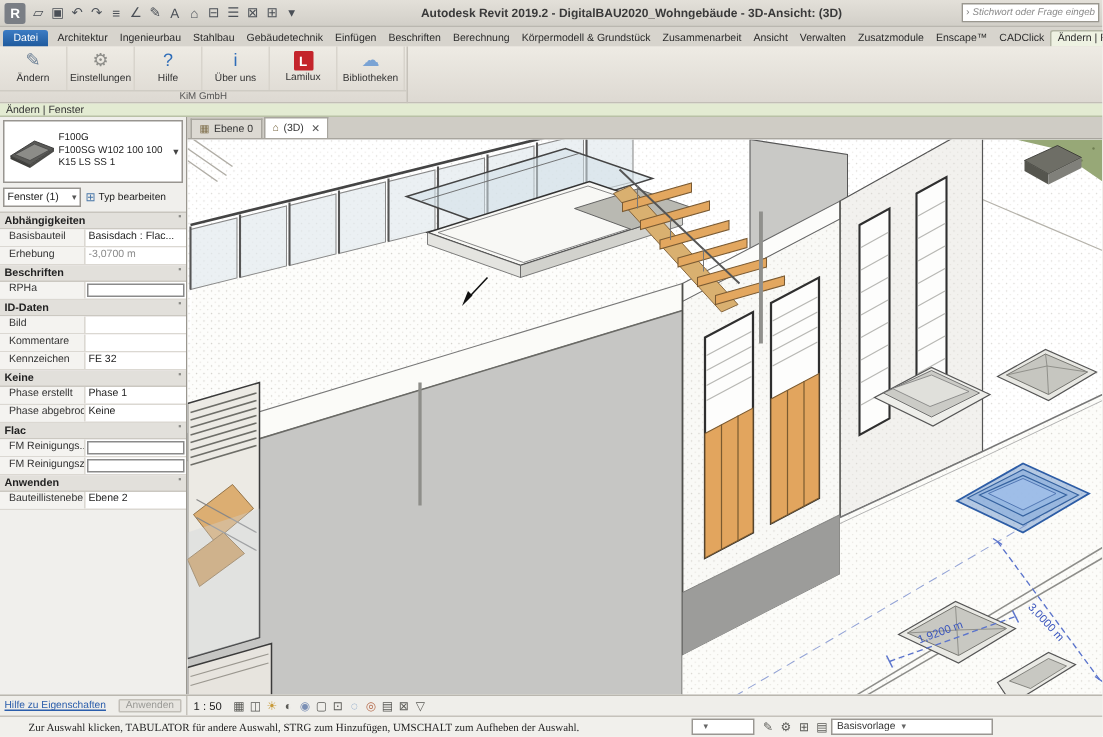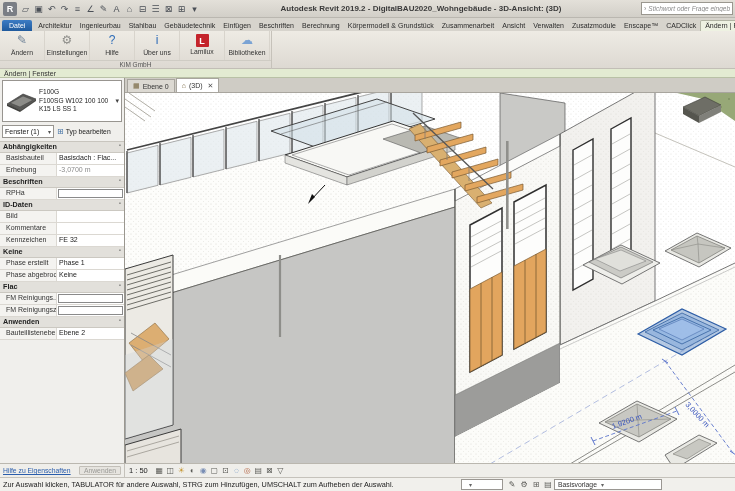--- a/index.html
+++ b/index.html
@@ -70,21 +70,21 @@
 
   
   #footband{position:absolute;left:0;top:463px;width:735px;height:14px;background:#efeeea;border-top:1px solid #bab7af;display:flex;}
   #props-foot{flex:0 0 125px;display:flex;align-items:center;padding:0 3px;border-right:1px solid #c5c2bb;}
   #props-foot .lnk{color:#2a5dab;text-decoration:underline;font-size:6.8px;white-space:nowrap;}
   #props-foot .apply{margin-left:auto;font-size:6.8px;color:#9a9a96;border:1px solid #c2bfb8;background:#e6e4df;padding:0 4px;border-radius:1px;}
   #viewbar{display:flex;align-items:center;padding-left:4px;}
   #scale{font-size:7.5px;color:#222;margin-right:6px;white-space:nowrap;}
   .vbico{width:11px;text-align:center;font-size:8px;color:#5a5a56;cursor:default;}
   #statusbar{position:absolute;left:0;top:477px;width:735px;height:14px;background:#f1f0ec;border-top:1px solid #c5c2bb;display:flex;align-items:center;}
-  #statusmsg{font-size:7.3px;color:#222;padding-left:3px;white-space:nowrap;overflow:hidden;flex:1;}
+  #statusmsg{font-size:7.3px;color:#222;padding-left:19px;white-space:nowrap;overflow:hidden;flex:1;font-family:Liberation Serif, serif;}
   #statusright{display:flex;align-items:center;padding-right:70px;}
   .ssel{height:11px;background:#fff;border:1px solid #9a9792;font-size:6.8px;display:flex;align-items:center;padding:0 3px;margin-right:3px;color:#333;}
   .ssel .dd{margin-left:4px;font-size:6px;color:#666;}
   .stico{width:12px;text-align:center;font-size:8px;color:#5a5a56;}
 </style>
 </head>
 <body>
 
 <div id="app">
 

